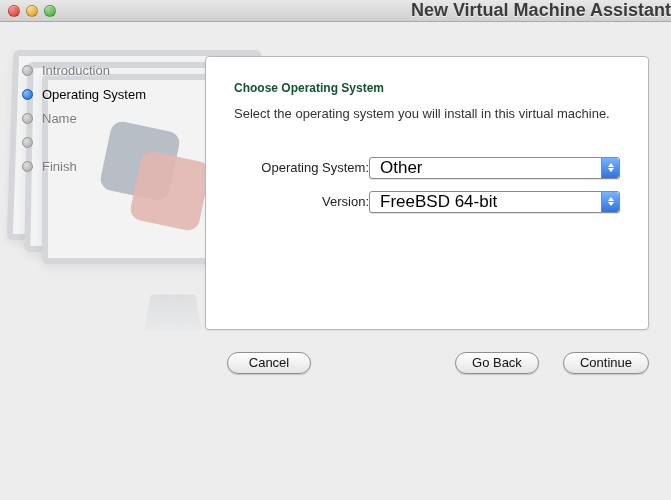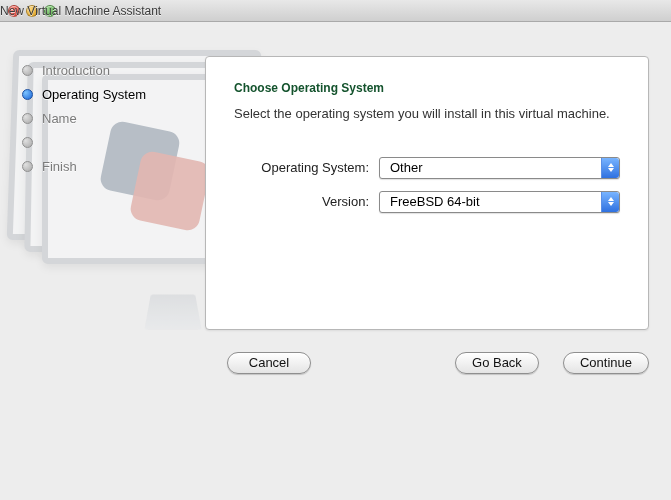--- a/index.html
+++ b/index.html
@@ -28,24 +28,25 @@
   }
   .tl-btn {
     width: 12px; height: 12px; border-radius: 50%;
     border: 1px solid rgba(0,0,0,.25);
     box-shadow: inset 0 1px 0 rgba(255,255,255,.5);
   }
   .tl-close { background: radial-gradient(circle at 30% 30%, #ff8a80, #d7362a); }
   .tl-min   { background: radial-gradient(circle at 30% 30%, #ffd97e, #d79a1a); }
   .tl-zoom  { background: radial-gradient(circle at 30% 30%, #9bd98e, #4ba23c); }
   .title {
-    position: absolute; left: 0; right: 0; text-align: left;
-    font-size: 12px; color: #3b3b3b;
+    position: absolute; left: 0; right: 0; text-align: right;
+    font-size: 18px; color: #3b3b3b;
     text-shadow: 0 1px 0 rgba(255,255,255,.7);
     pointer-events: none;
+    font-weight: bold;
   }
 
   
   .window-body {
     height: 364px;
     display: flex;
     flex-direction: column;
   }
   .content {
     flex: 1;
@@ -128,38 +129,38 @@
   }
   .panel h2 {
     font-size: 12px; font-weight: bold; color: #14532d;
     margin-bottom: 10px;
   }
   .panel p.desc {
     color: #333; font-size: 13px; line-height: 1.35;
     margin-bottom: 34px;
   }
   .form-row {
-    display: flex; align-items: center; gap: 10px; margin-bottom: 12px;
+    display: flex; align-items: center; margin-bottom: 12px;
   }
   .form-row label {
     width: 135px; text-align: right; color: #222;
   }
   .aqua-select {
     flex: 1;
     height: 22px;
     border: 1px solid #8a8a8a;
     border-radius: 3px;
     background: #fff;
     display: flex;
     align-items: center;
     position: relative;
     box-shadow: 0 1px 1px rgba(0,0,0,.12);
   }
   .aqua-select .value {
-    padding: 0 10px; flex: 1; font-size: 13px; color: #000;
+    padding: 0 10px; flex: 1; font-size: 17px; color: #000;
   }
   .aqua-select .arrows {
     width: 18px; height: 100%;
     background: linear-gradient(#78b4ff, #2f71e0);
     border-left: 1px solid #5a8fe6;
     border-top-right-radius: 3px;
     border-bottom-right-radius: 3px;
     display: flex; flex-direction: column; align-items: center; justify-content: center;
     gap: 1px;
   }

